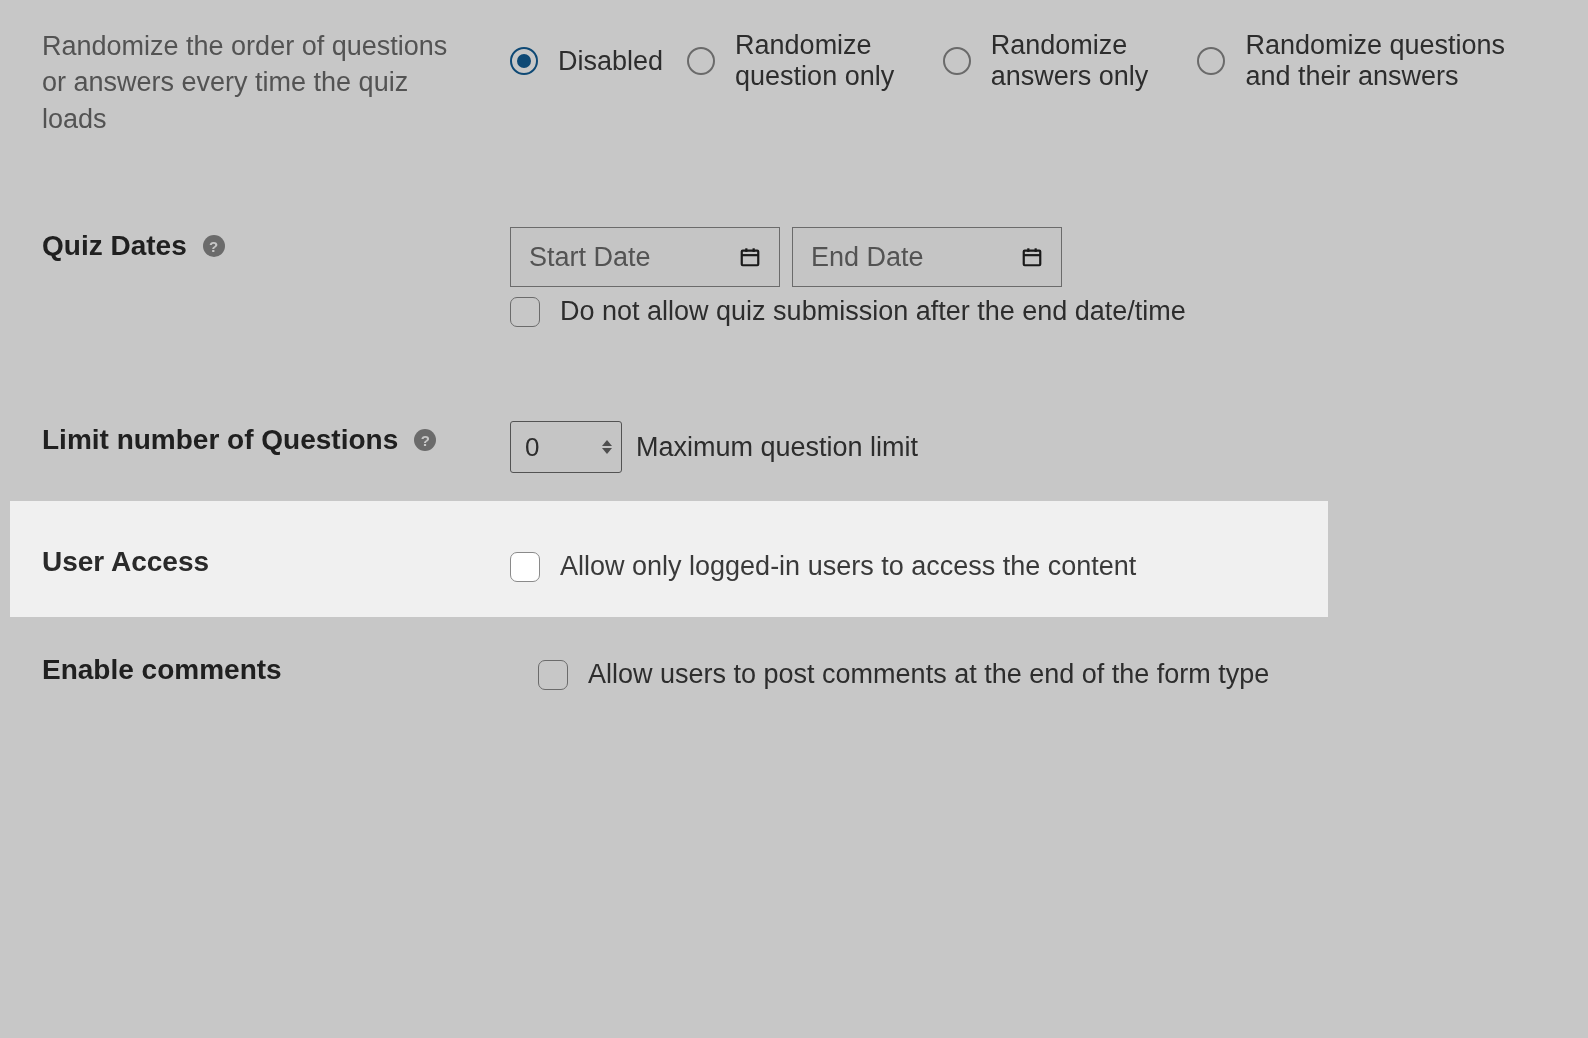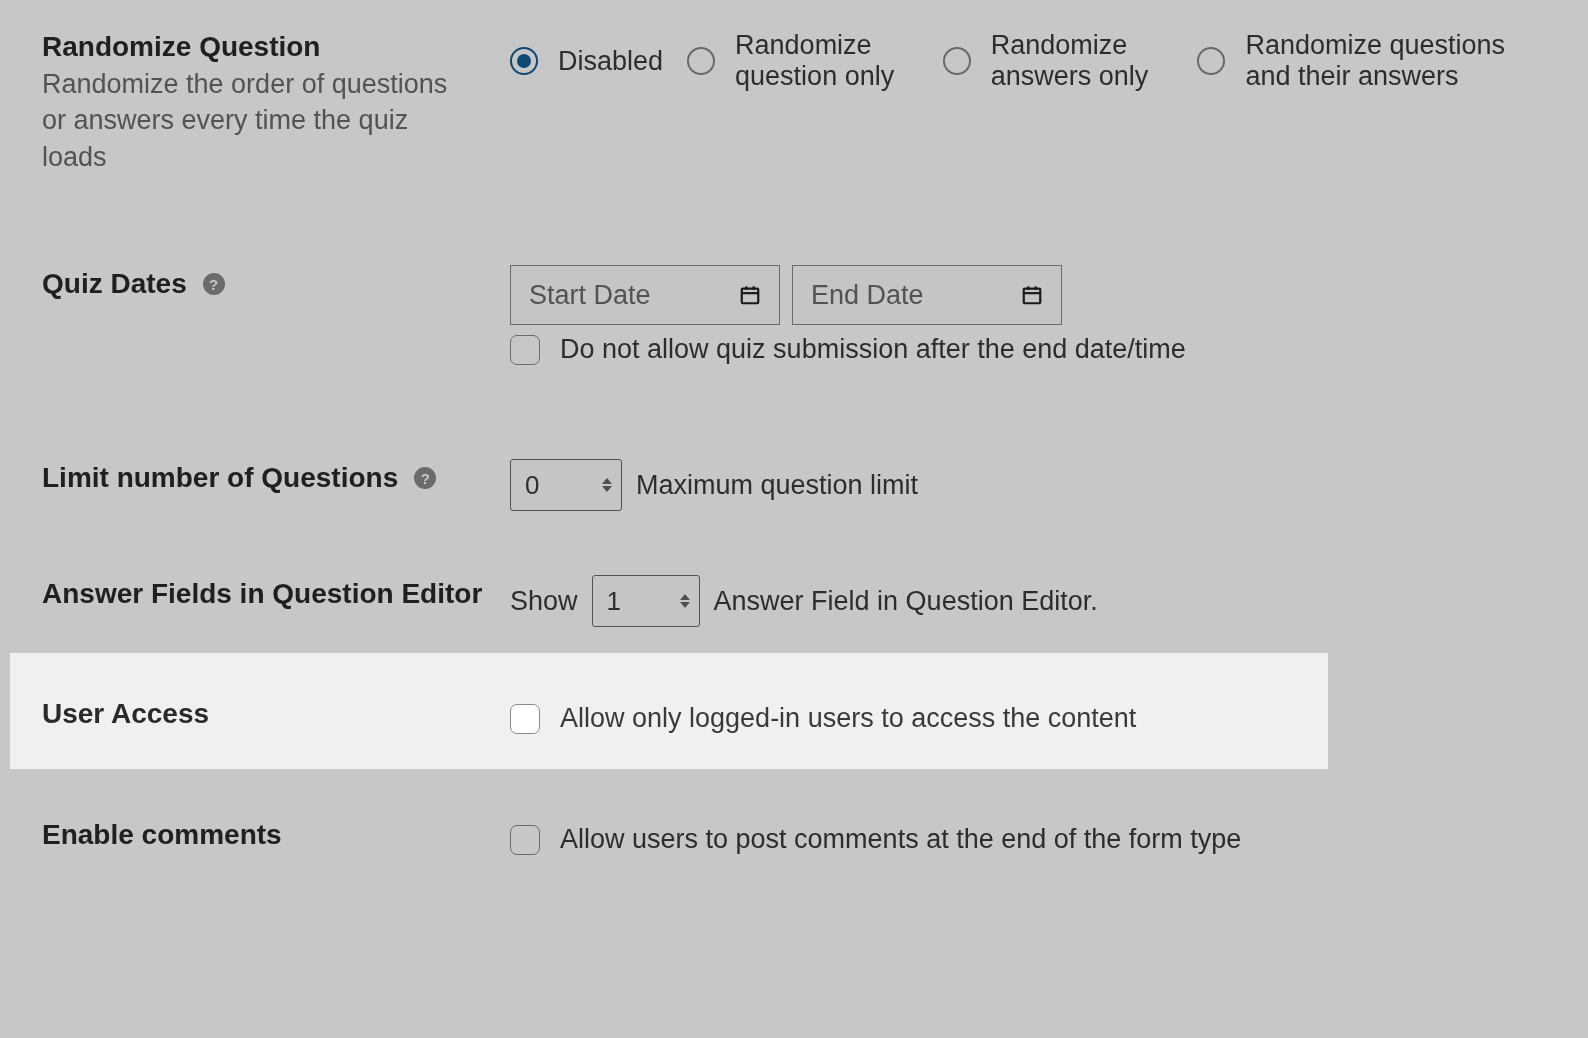--- a/index.html
+++ b/index.html
@@ -153,30 +153,29 @@
   }
   .spinner svg { display:block; }
 
   .inline-row { display: flex; align-items: center; gap: 14px; font-size: 27px; color: #3a3a3a; }
 
   
   #row-randomize { padding-top: 28px; padding-bottom: 48px; }
   #row-quizdates { padding-top: 42px; padding-bottom: 42px; }
   #row-limit     { padding-top: 52px; padding-bottom: 28px; }
   #row-answerf   { padding-top: 36px; padding-bottom: 26px; }
-  #row-comments  { padding-top: 47px; padding-bottom: 60px; }
+  #row-comments  { padding-top: 34px; padding-bottom: 60px; gap: 28px; }
 </style>
 </head>
 <body>
 
 <div class="content">
 
   <div class="row" id="row-randomize">
     <div class="label-col">
-      <div class="setting-title">Randomize Question</div>
       <div class="setting-desc">Randomize the order of questions or answers every time the quiz loads</div>
     </div>
     <div class="control-col">
       <div class="radio-group">
         <label class="radio-item">
           <span class="radio checked"></span>
           <span class="radio-label">Disabled</span>
         </label>
         <label class="radio-item">
           <span class="radio"></span>
@@ -251,42 +250,20 @@
             <svg width="10" height="6" viewBox="0 0 10 6">
                 <path d="M5 6 L10 0 L0 0 Z" fill="#666"></path>
               </svg>
           </span>
         </div>
         <span>Maximum question limit</span>
       </div>
     </div>
   </div>
 
-  <div class="row" id="row-answerf">
-    <div class="label-col">
-      <div class="setting-title">Answer Fields in Question Editor</div>
-    </div>
-    <div class="control-col">
-      <div class="inline-row">
-        <span>Show</span>
-        <div class="num-input small">
-          <span>1</span>
-          <span class="spinner">
-            <svg width="10" height="6" viewBox="0 0 10 6">
-                <path d="M5 0 L10 6 L0 6 Z" fill="#666"></path>
-              </svg>
-            <svg width="10" height="6" viewBox="0 0 10 6">
-                <path d="M5 6 L10 0 L0 0 Z" fill="#666"></path>
-              </svg>
-          </span>
-        </div>
-        <span>Answer Field in Question Editor.</span>
-      </div>
-    </div>
-  </div>
 
   <div class="row highlighted" id="row-useraccess">
     <div class="label-col">
       <div class="setting-title">User Access</div>
     </div>
     <div class="control-col">
       <div class="checkbox-row nomargin">
         <span class="checkbox"></span>
         <span class="checkbox-label">Allow only logged-in users to access the content</span>
       </div>

